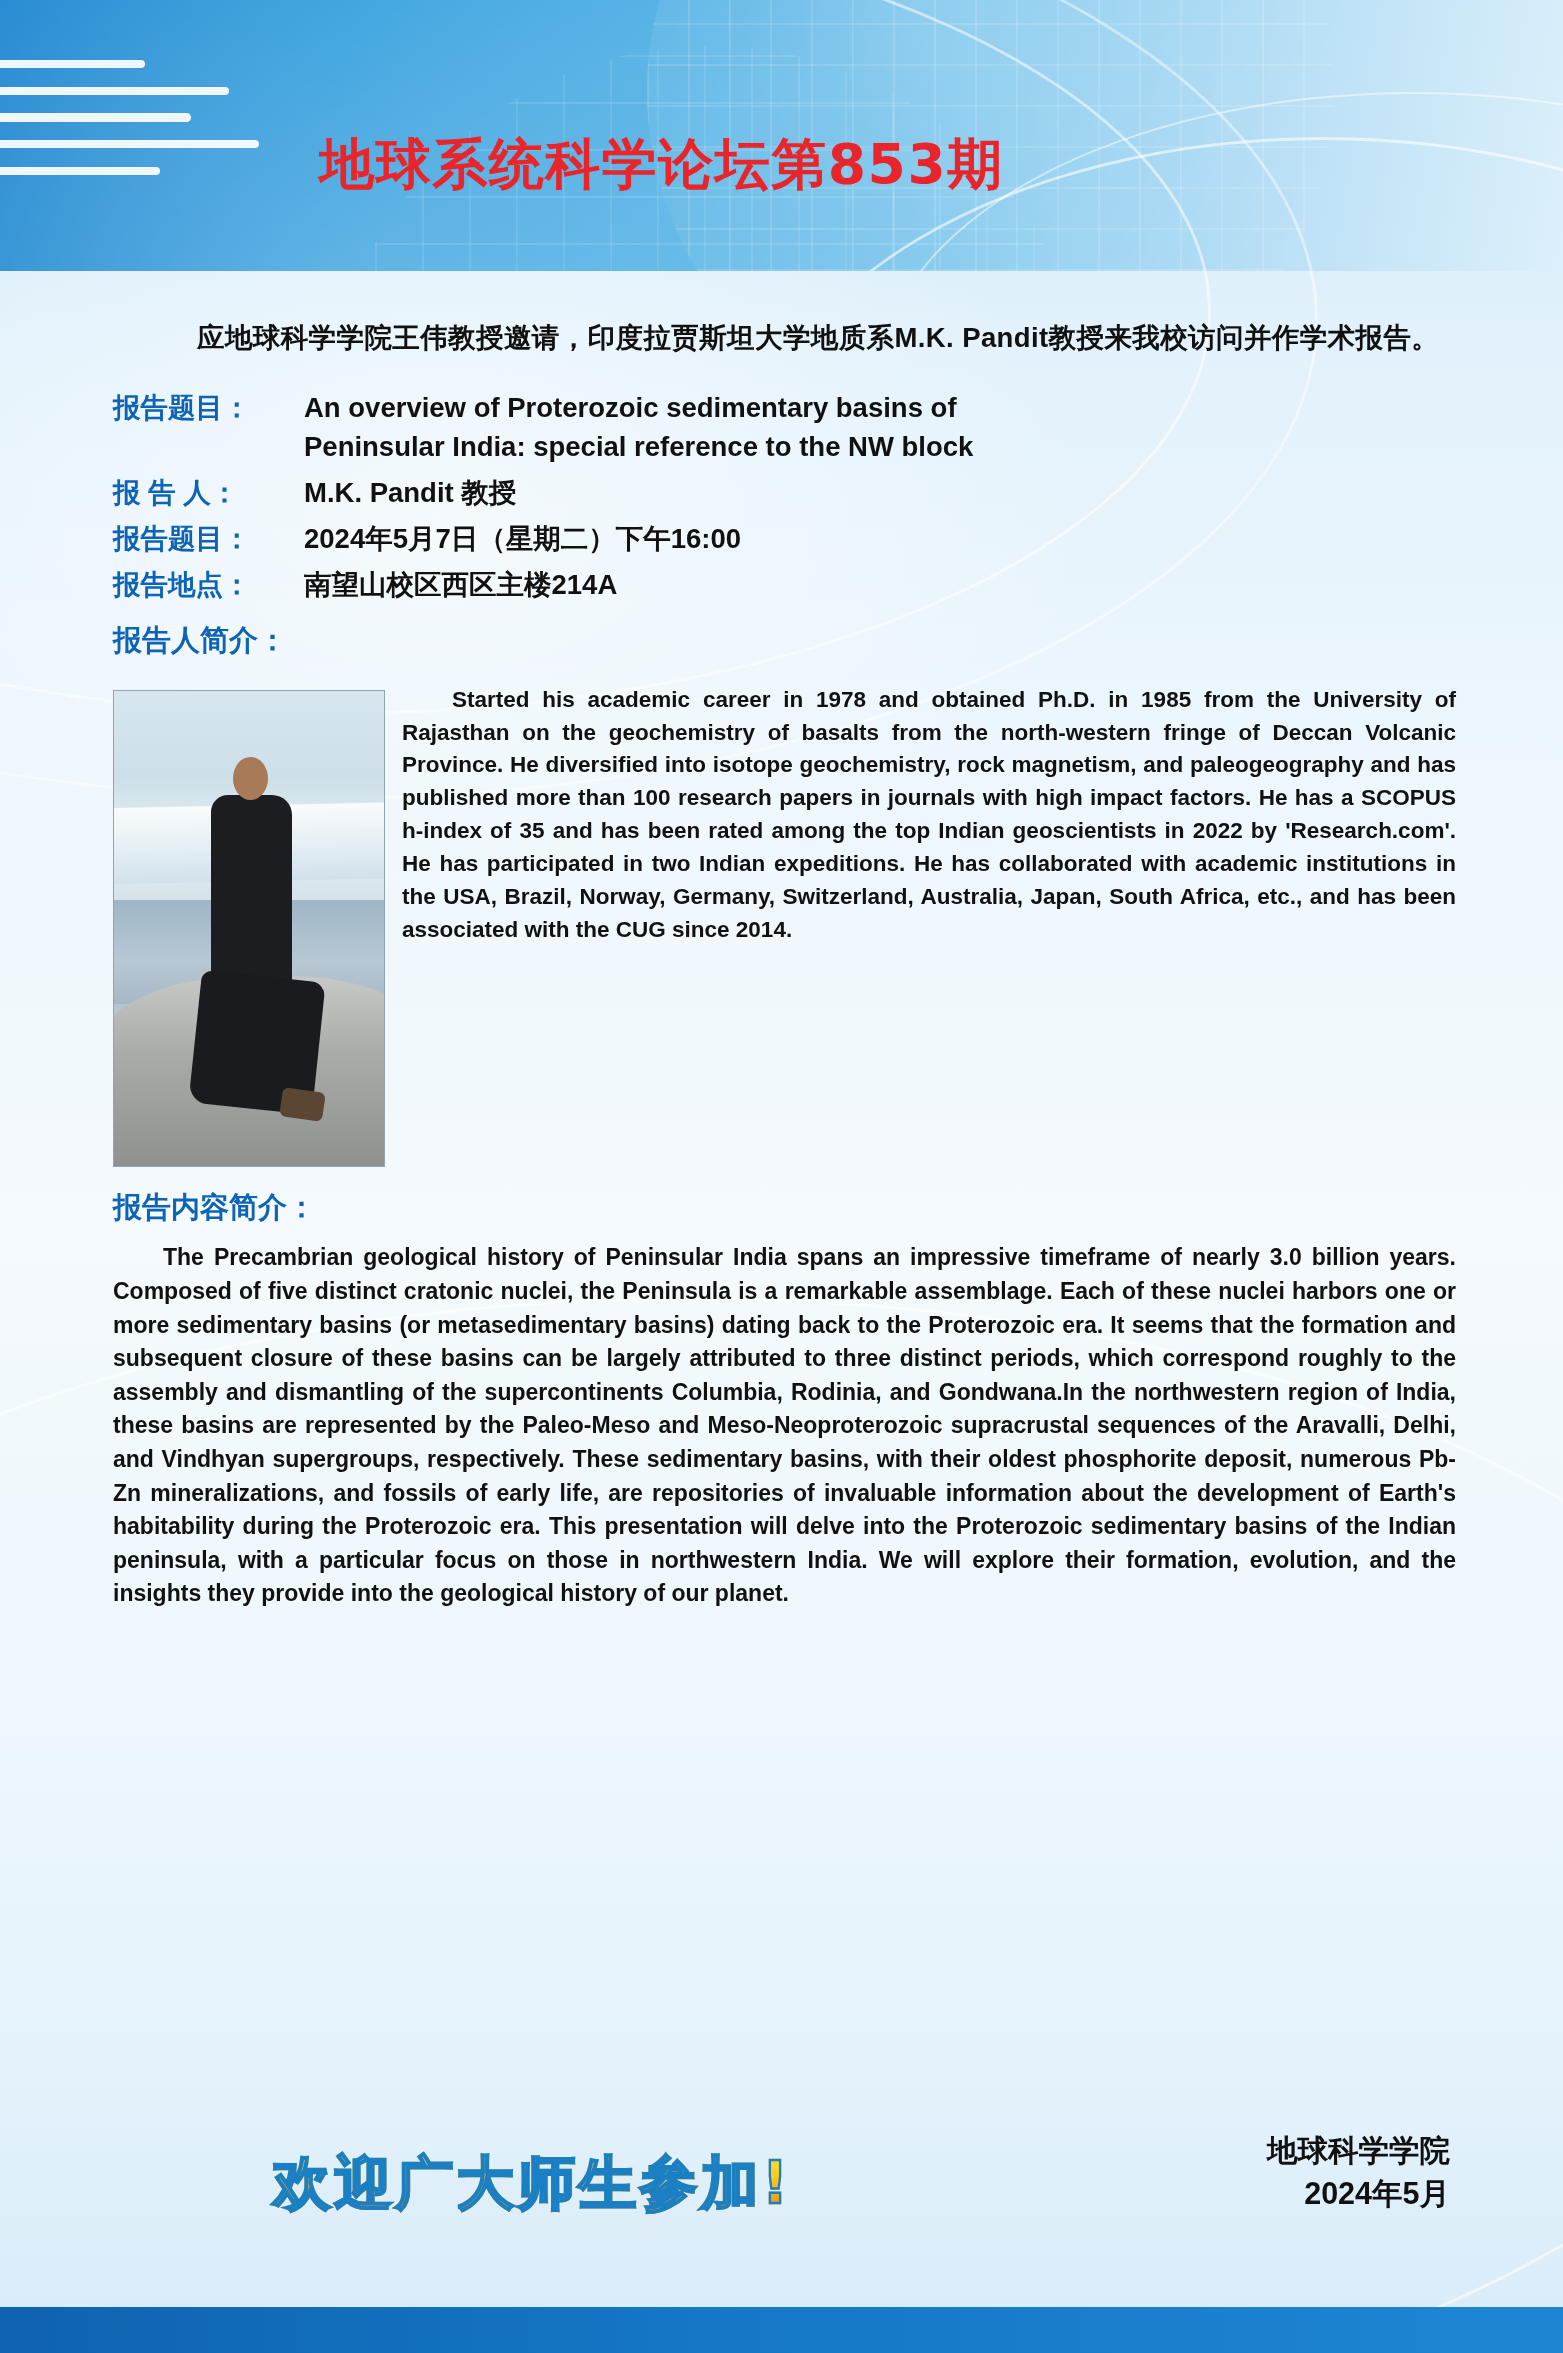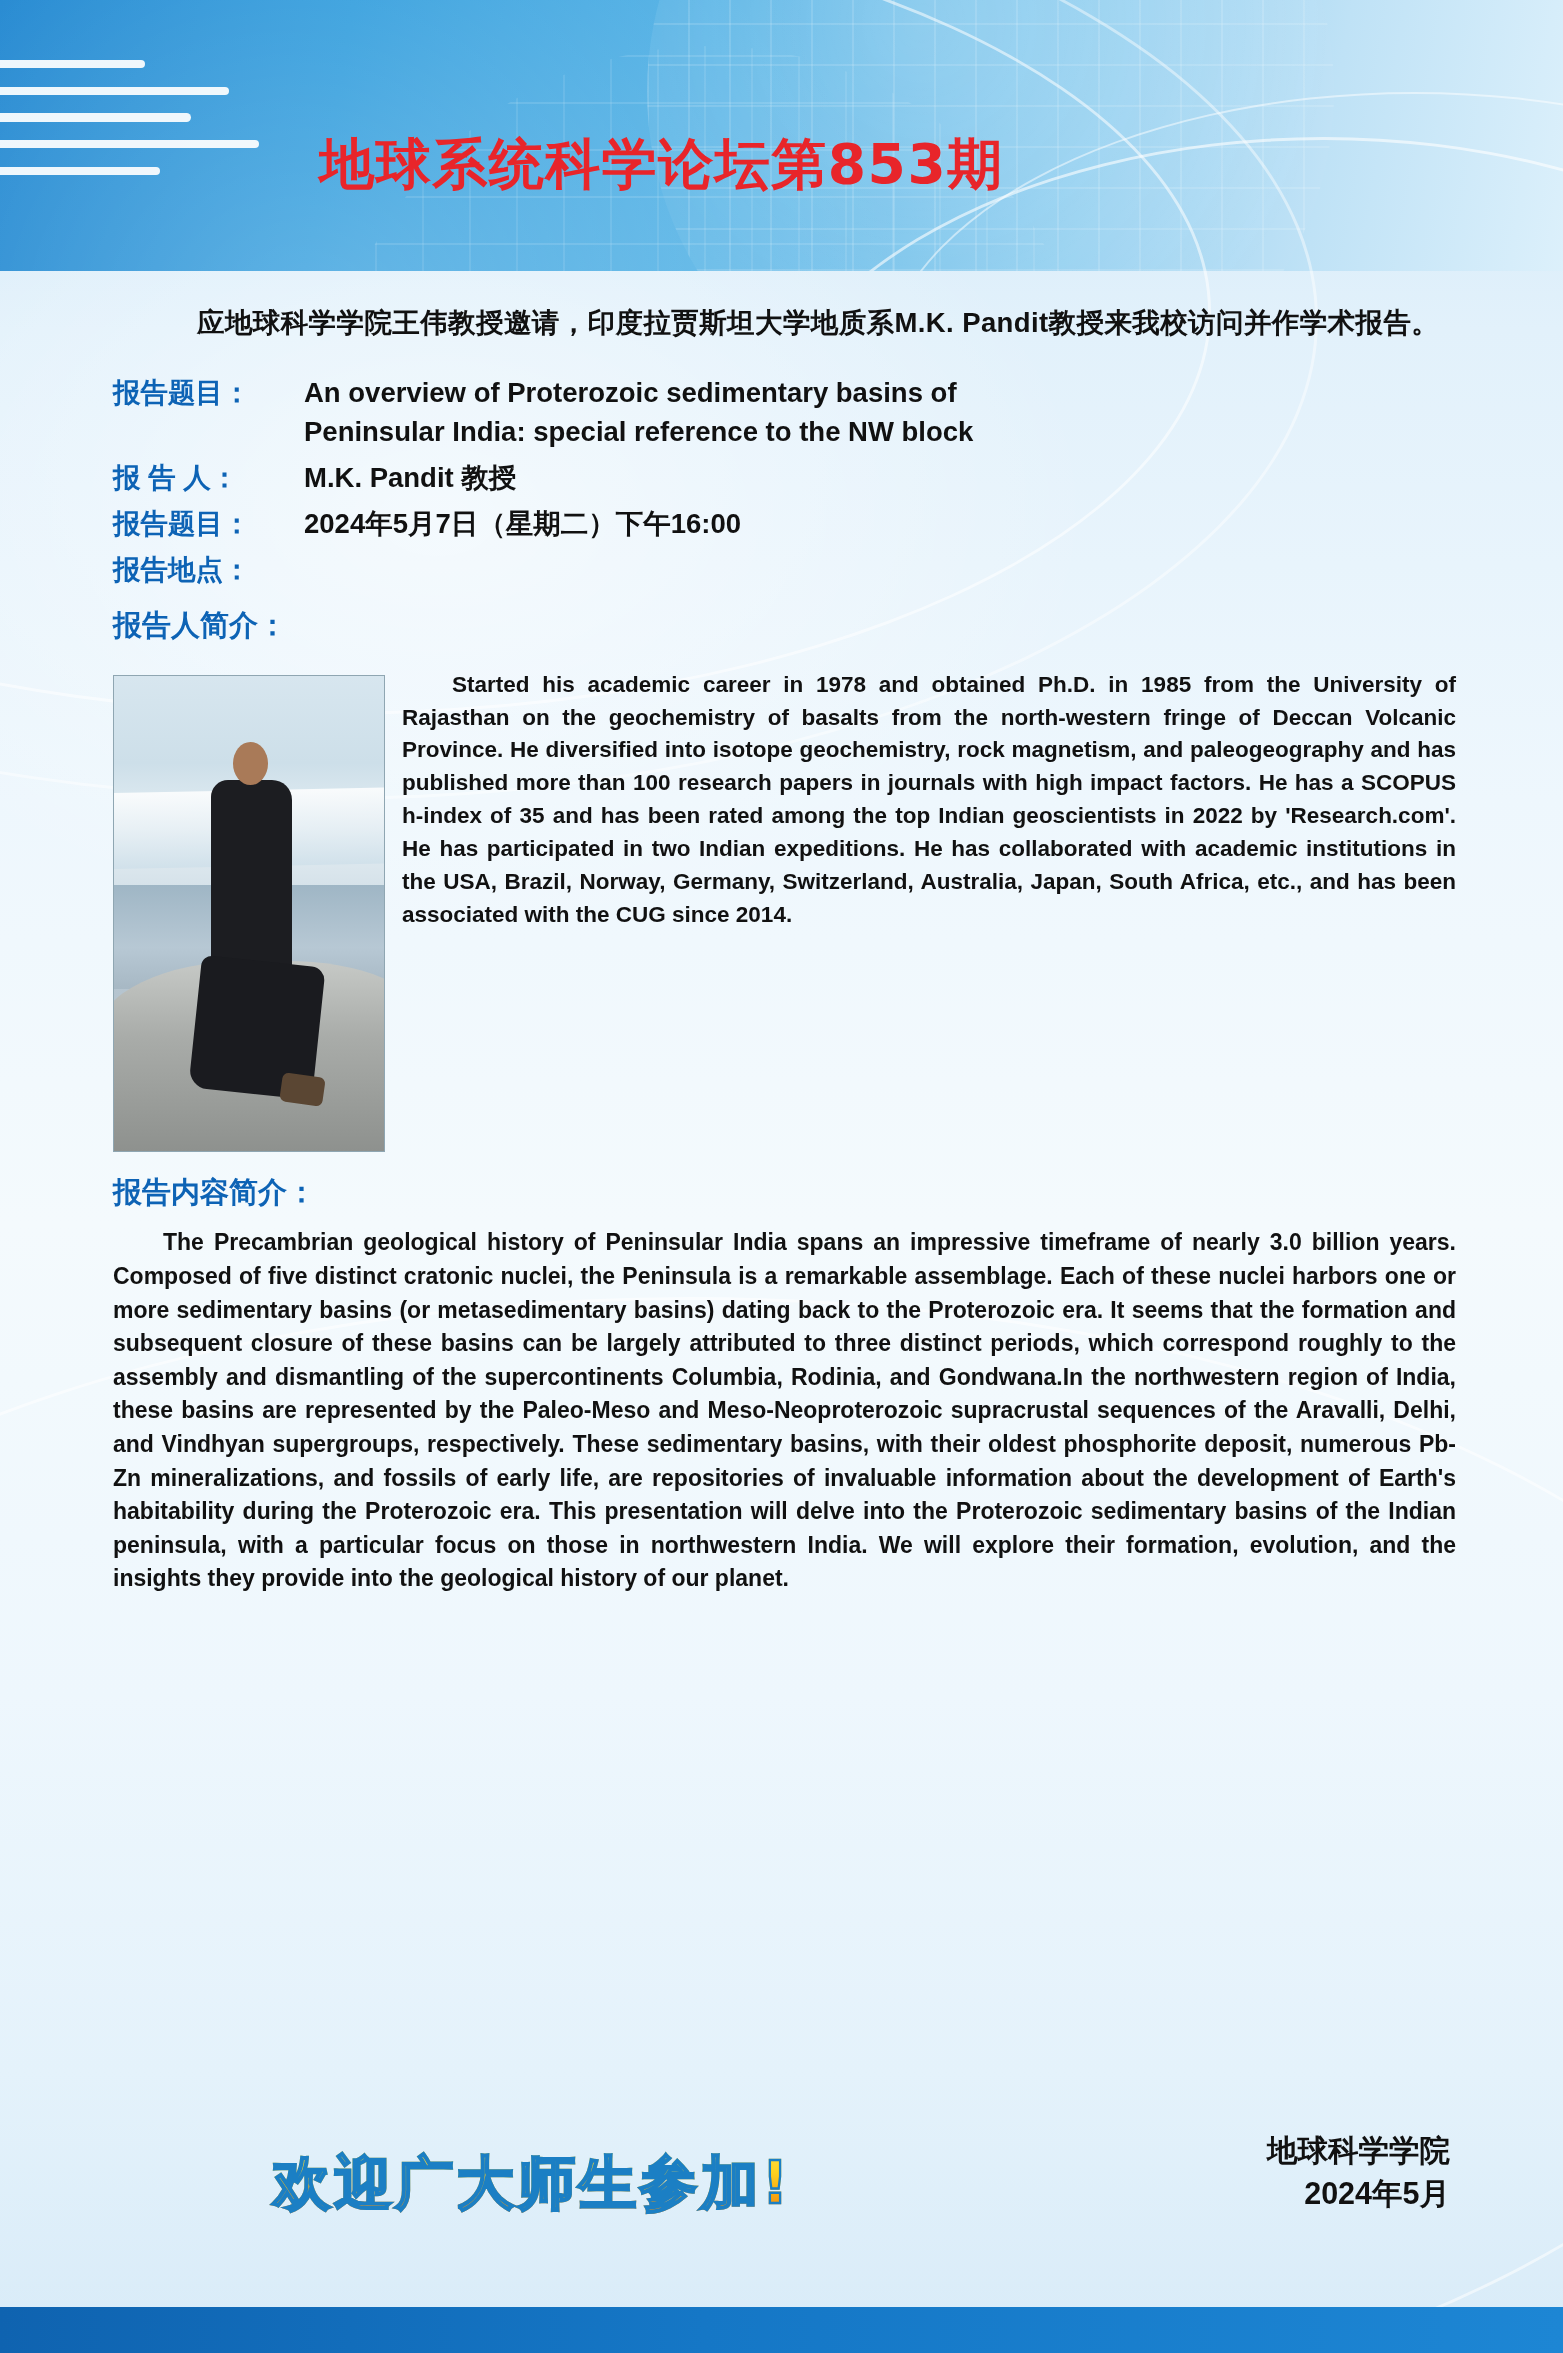--- a/index.html
+++ b/index.html
@@ -102,21 +102,21 @@
     font-size: 55px;
     font-weight: bold;
     color: #e8252a;
     letter-spacing: 1.5px;
     font-family: "DejaVu Sans", "Liberation Sans", sans-serif;
   }
 
   .content {
     position: absolute;
     left: 113px;
-    top: 274px;
+    top: 289px;
     width: 1343px;
     z-index: 6;
   }
 
   .intro {
     font-size: 27.5px;
     line-height: 1.56;
     color: #111;
     font-weight: bold;
     letter-spacing: 0.4px;
@@ -318,20 +318,21 @@
         <div class="field-value">M.K. Pandit  教授</div>
       </div>
 
       <div class="field-row">
         <div class="field-label">报告题目：</div>
         <div class="field-value">2024年5月7日（星期二）下午16:00</div>
       </div>
 
       <div class="field-row">
         <div class="field-label">报告地点：</div>
+        <div class="field-value">南望山校区西区主楼214A</div>
       </div>
 
     </div>
 
     <div class="section-head">报告人简介：</div>
 
     <div class="bio-block clearfix">
       <div class="photo">
         <div class="ice-bg"></div>
         <div class="ice-ridge"></div>

